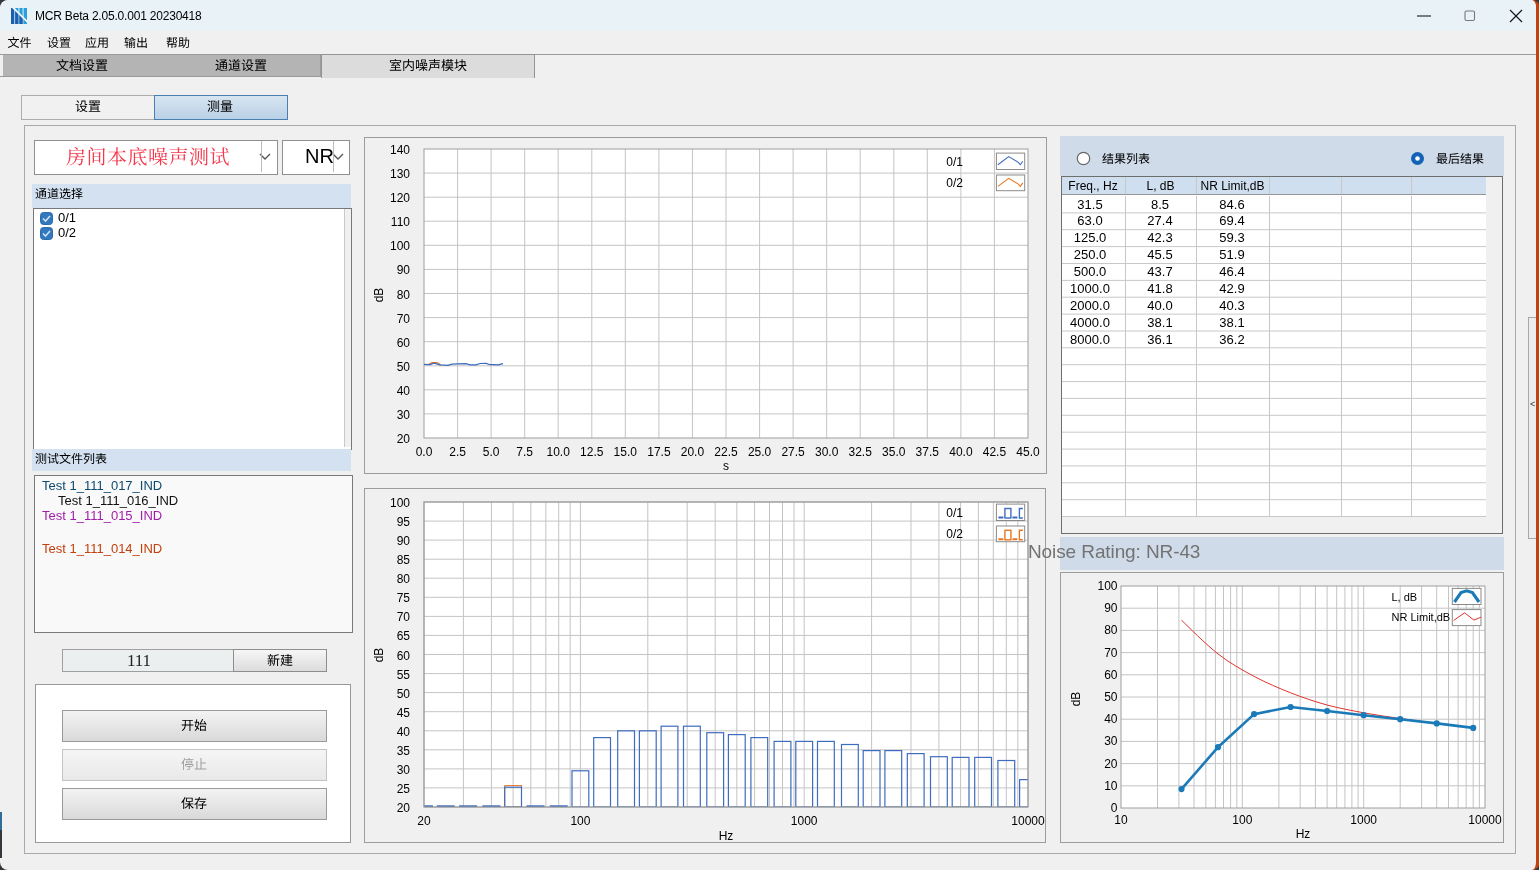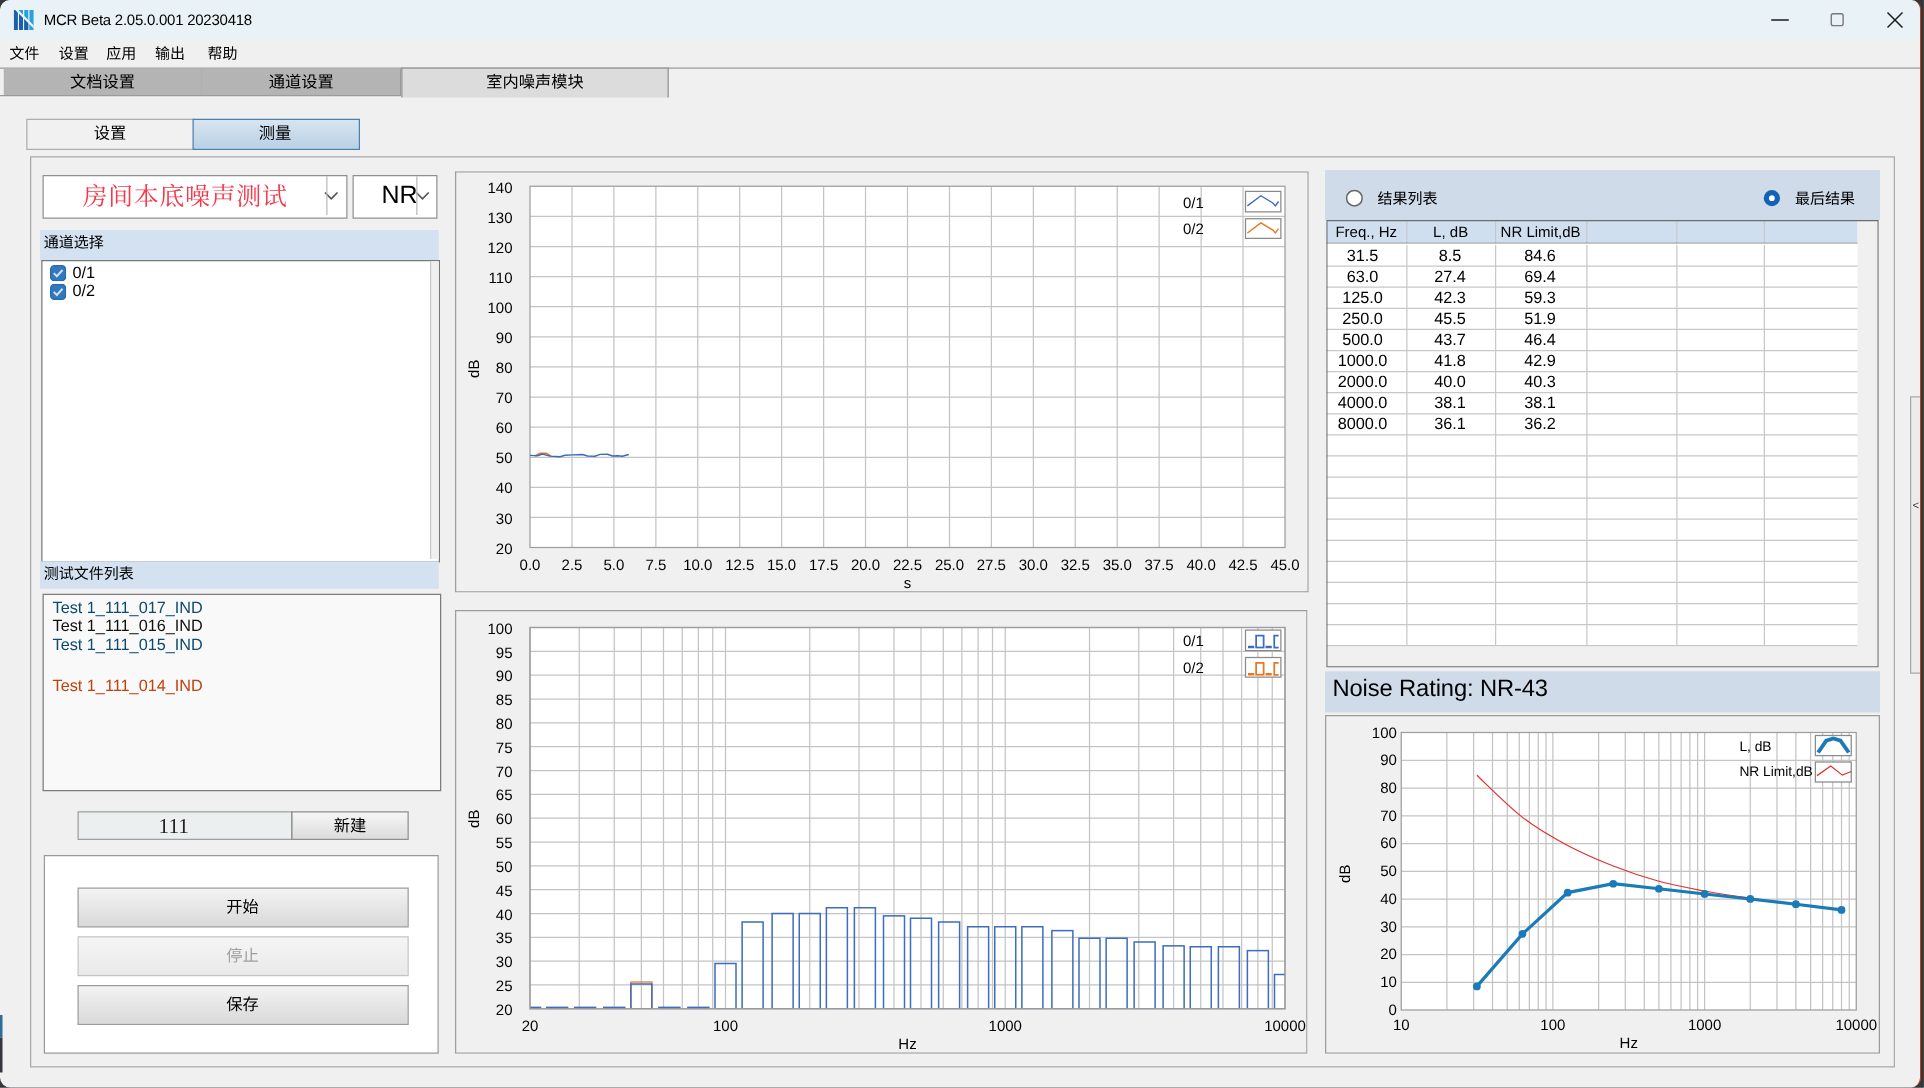--- a/index.html
+++ b/index.html
@@ -43,21 +43,21 @@
       <path id="u505c" d="M467 -578H795V-494H467ZM398 -632V-440H867V-632ZM309 -377V-214H375V-315H883V-214H951V-377ZM564 -825C578 -803 592 -775 603 -750H325V-686H951V-750H684C672 -779 651 -817 632 -845ZM398 -240V-179H594V-5C594 7 590 11 574 12C559 12 503 12 443 11C453 30 463 56 467 76C545 76 596 76 629 67C661 56 669 36 669 -3V-179H860V-240ZM263 -838C211 -687 124 -537 32 -439C45 -422 66 -383 74 -365C103 -397 132 -434 159 -475V79H228V-588C268 -661 303 -739 332 -817Z"></path>
       <path id="u6b62" d="M188 -619V-44H49V30H949V-44H577V-430H905V-505H577V-837H499V-44H265V-619Z"></path>
       <path id="u4fdd" d="M452 -726H824V-542H452ZM380 -793V-474H598V-350H306V-281H554C486 -175 380 -74 277 -23C294 -9 317 18 329 36C427 -21 528 -121 598 -232V80H673V-235C740 -125 836 -20 928 38C941 19 964 -7 981 -22C884 -74 782 -175 718 -281H954V-350H673V-474H899V-793ZM277 -837C219 -686 123 -537 23 -441C36 -424 58 -384 65 -367C102 -404 138 -448 173 -496V77H245V-607C284 -673 319 -744 347 -815Z"></path>
       <path id="u5b58" d="M613 -349V-266H335V-196H613V-10C613 4 610 8 592 9C574 10 514 10 448 8C458 29 468 58 471 79C557 79 613 79 647 68C680 56 689 35 689 -9V-196H957V-266H689V-324C762 -370 840 -432 894 -492L846 -529L831 -525H420V-456H761C718 -416 663 -375 613 -349ZM385 -840C373 -797 359 -753 342 -709H63V-637H311C246 -499 153 -370 31 -284C43 -267 61 -235 69 -216C112 -247 152 -282 188 -320V78H264V-411C316 -481 358 -557 394 -637H939V-709H424C438 -746 451 -784 462 -821Z"></path>
       <path id="u7ed3" d="M35 -53 48 24C147 2 280 -26 406 -55L400 -124C266 -97 128 -68 35 -53ZM56 -427C71 -434 96 -439 223 -454C178 -391 136 -341 117 -322C84 -286 61 -262 38 -257C47 -237 59 -200 63 -184C87 -197 123 -205 402 -256C400 -272 397 -302 398 -322L175 -286C256 -373 335 -479 403 -587L334 -629C315 -593 293 -557 270 -522L137 -511C196 -594 254 -700 299 -802L222 -834C182 -717 110 -593 87 -561C66 -529 48 -506 30 -502C39 -481 52 -443 56 -427ZM639 -841V-706H408V-634H639V-478H433V-406H926V-478H716V-634H943V-706H716V-841ZM459 -304V79H532V36H826V75H901V-304ZM532 -32V-236H826V-32Z"></path>
       <path id="u679c" d="M159 -792V-394H461V-309H62V-240H400C310 -144 167 -58 36 -15C53 1 76 28 88 47C220 -3 364 -98 461 -208V80H540V-213C639 -106 785 -9 914 42C925 23 949 -5 965 -21C839 -63 694 -148 601 -240H939V-309H540V-394H848V-792ZM236 -563H461V-459H236ZM540 -563H767V-459H540ZM236 -727H461V-625H236ZM540 -727H767V-625H540Z"></path>
       <path id="u6700" d="M248 -635H753V-564H248ZM248 -755H753V-685H248ZM176 -808V-511H828V-808ZM396 -392V-325H214V-392ZM47 -43 54 24 396 -17V80H468V-26L522 -33V-94L468 -88V-392H949V-455H49V-392H145V-52ZM507 -330V-268H567L547 -262C577 -189 618 -124 671 -70C616 -29 554 2 491 22C504 35 522 61 529 77C596 53 662 19 720 -26C776 20 843 55 919 77C929 59 948 32 964 18C891 0 826 -31 771 -71C837 -135 889 -215 920 -314L877 -333L863 -330ZM613 -268H832C806 -209 767 -157 721 -113C675 -157 639 -209 613 -268ZM396 -269V-198H214V-269ZM396 -142V-80L214 -59V-142Z"></path>
       <path id="u540e" d="M151 -750V-491C151 -336 140 -122 32 30C50 40 82 66 95 82C210 -81 227 -324 227 -491H954V-563H227V-687C456 -702 711 -729 885 -771L821 -832C667 -793 388 -764 151 -750ZM312 -348V81H387V29H802V79H881V-348ZM387 -41V-278H802V-41Z"></path>
     </defs>
   </svg>
-<div style="position:absolute;left:0;top:0;width:1537px;height:870px;background:#f0f0f0;border-radius:8px;overflow:hidden;border-right:1px solid #c2410c;width:1536px !important">
+<div style="position:absolute;left:0;top:0;width:1537px;height:870px;background:#f0f0f0;border-radius:8px;overflow:hidden;border-right:4px solid #c2410c;width:1536px !important">
     <div style="position:absolute;left:0;top:0;width:1537px;height:31px;background:#e9f2f7;border-radius:8px 8px 0 0"></div>
     <svg style="position:absolute;left:11px;top:8px" width="16" height="16">
 <defs>
         <clipPath id="lgc">
           <polygon points="2,0 12.6,10.6 12.6,16 0,16 0,0"></polygon>
         </clipPath>
       </defs>
 <g fill="#29a0dc">
         <rect x="0" y="0" width="3.2" height="16"></rect>
         <rect x="4.2" y="0" width="3.2" height="16"></rect>
@@ -107,22 +107,22 @@
     </svg>
     <div style="position:absolute;left:58px;top:210px;font:13px 'Liberation Sans',sans-serif">0/1</div>
     <svg style="position:absolute;left:40px;top:227px" width="13" height="13">
 <rect x="0.5" y="0.5" width="12" height="12" rx="3" fill="#3278be" stroke="#2a6aab"></rect>
 <path d="M3,6.5 L5.5,9 L10,4" fill="none" stroke="#cfe0ef" stroke-width="1.6"></path>
     </svg>
     <div style="position:absolute;left:58px;top:225px;font:13px 'Liberation Sans',sans-serif">0/2</div>
     <div style="position:absolute;left:32px;top:449px;width:319px;height:22px;background:#d3e1f1"></div>
     <div style="position:absolute;left:34px;top:475px;width:317px;height:156px;background:#f9f9f9;border:1px solid #7a7a7a"></div>
     <div style="position:absolute;left:42px;top:478px;font:13px 'Liberation Sans',sans-serif;color:#0c4a6e">Test 1_111_017_IND</div>
-    <div style="position:absolute;left:42px;top:493px;font:13px 'Liberation Sans',sans-serif;color:#111">Test 1_111_016_IND</div>
-    <div style="position:absolute;left:42px;top:508px;font:13px 'Liberation Sans',sans-serif;color:#0c4a6e">Test 1_111_015_IND</div>
+    <div style="position:absolute;left:58px;top:493px;font:13px 'Liberation Sans',sans-serif;color:#111">Test 1_111_016_IND</div>
+    <div style="position:absolute;left:42px;top:508px;font:13px 'Liberation Sans',sans-serif;color:#a21caf">Test 1_111_015_IND</div>
     <div style="position:absolute;left:42px;top:541px;font:13px 'Liberation Sans',sans-serif;color:#c2410c">Test 1_111_014_IND</div>
     <div style="position:absolute;left:62px;top:649px;width:170px;height:21px;background:#ecefef;border:1px solid #9f9f9f"></div>
     <div style="position:absolute;left:62px;top:651px;width:154px;text-align:center;font:17px 'Liberation Serif',serif;color:#222">111</div>
     <div style="position:absolute;left:233px;top:649px;width:92px;height:21px;background:linear-gradient(#f6f6f6,#dcdcdc);border:1px solid #8e8e8e"></div>
     <div style="position:absolute;left:35px;top:684px;width:314px;height:157px;background:#fff;border:1px solid #999"></div>
     <div style="position:absolute;left:62px;top:710px;width:263px;height:30px;background:linear-gradient(#f3f3f3,#d9d9d9);border:1px solid #9a9a9a"></div>
     <div style="position:absolute;left:62px;top:749px;width:263px;height:30px;background:linear-gradient(#f5f5f5,#e9e9e9);border:1px solid #c3c3c3"></div>
     <div style="position:absolute;left:62px;top:788px;width:263px;height:30px;background:linear-gradient(#f3f3f3,#d9d9d9);border:1px solid #9a9a9a"></div>
     <svg style="position:absolute;left:364px;top:137px" width="683" height="337">
       <rect x="0.5" y="0.5" width="682" height="336" fill="#f0f0f0" stroke="#9c9c9c"></rect>
@@ -288,21 +288,21 @@
       <text x="171" y="133.7" text-anchor="middle" style="font-family:'Liberation Sans',sans-serif;font-size:12px;font-size:13px">40.3</text>
       <text x="29" y="150.6" text-anchor="middle" style="font-family:'Liberation Sans',sans-serif;font-size:12px;font-size:13px">4000.0</text>
       <text x="99" y="150.6" text-anchor="middle" style="font-family:'Liberation Sans',sans-serif;font-size:12px;font-size:13px">38.1</text>
       <text x="171" y="150.6" text-anchor="middle" style="font-family:'Liberation Sans',sans-serif;font-size:12px;font-size:13px">38.1</text>
       <text x="29" y="167.5" text-anchor="middle" style="font-family:'Liberation Sans',sans-serif;font-size:12px;font-size:13px">8000.0</text>
       <text x="99" y="167.5" text-anchor="middle" style="font-family:'Liberation Sans',sans-serif;font-size:12px;font-size:13px">36.1</text>
       <text x="171" y="167.5" text-anchor="middle" style="font-family:'Liberation Sans',sans-serif;font-size:12px;font-size:13px">36.2</text>
       <rect x="0.5" y="0.5" width="441" height="357" fill="none" stroke="#6e6e6e"></rect>
     </svg>
     <div style="position:absolute;left:1060px;top:537px;width:444px;height:33px;background:#cfdbe9"></div>
-    <div style="position:absolute;left:1066px;top:541px;font:19px 'Liberation Sans',sans-serif;letter-spacing:-0.1px;color:#000000">Noise Rating: NR-43</div>
+    <div style="position:absolute;left:1028px;top:541px;font:19px 'Liberation Sans',sans-serif;letter-spacing:-0.1px;color:#737373">Noise Rating: NR-43</div>
     <svg style="position:absolute;left:1060px;top:572px" width="444" height="271">
       <rect x="0.5" y="0.5" width="443" height="270" fill="#f0f0f0" stroke="#9c9c9c"></rect>
       <rect x="61" y="14" width="364" height="222" fill="#fff"></rect>
       <path d="M61,36.2H425M61,58.4H425M61,80.6H425M61,102.8H425M61,125.0H425M61,147.2H425M61,169.4H425M61,191.6H425M61,213.8H425M97.5,14V236M118.9,14V236M134.0,14V236M145.8,14V236M155.4,14V236M163.5,14V236M170.6,14V236M176.8,14V236M218.9,14V236M240.2,14V236M255.4,14V236M267.1,14V236M276.7,14V236M284.9,14V236M291.9,14V236M298.1,14V236M340.2,14V236M361.6,14V236M376.7,14V236M388.5,14V236M398.1,14V236M406.2,14V236M413.2,14V236M419.4,14V236M182.3,14V236M303.7,14V236" stroke="#c4c4c4" fill="none"></path>
       <rect x="61" y="14" width="364" height="222" fill="none" stroke="#9e9e9e"></rect>
       <text x="57.5" y="18.0" text-anchor="end" style="font-family:'Liberation Sans',sans-serif;font-size:12px">100</text>
       <text x="57.5" y="40.2" text-anchor="end" style="font-family:'Liberation Sans',sans-serif;font-size:12px">90</text>
       <text x="57.5" y="62.4" text-anchor="end" style="font-family:'Liberation Sans',sans-serif;font-size:12px">80</text>
       <text x="57.5" y="84.6" text-anchor="end" style="font-family:'Liberation Sans',sans-serif;font-size:12px">70</text>
       <text x="57.5" y="106.8" text-anchor="end" style="font-family:'Liberation Sans',sans-serif;font-size:12px">60</text>

